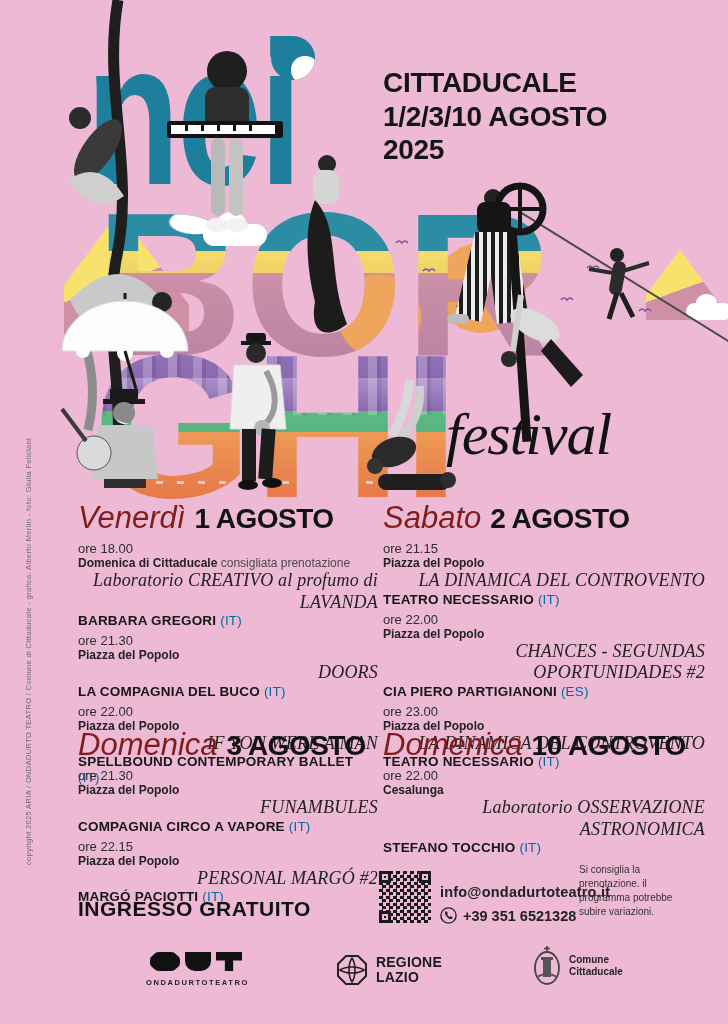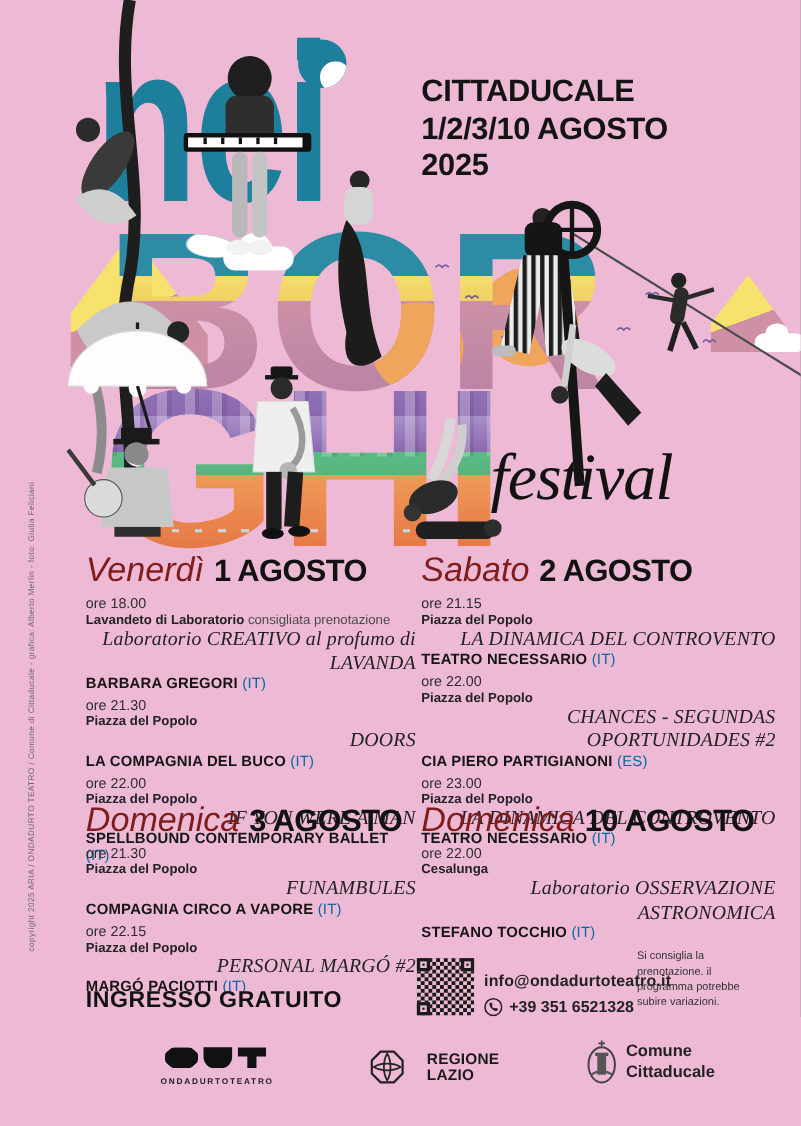--- a/index.html
+++ b/index.html
@@ -73,25 +73,25 @@
   .phone{font-size:14.5px;font-weight:600;}
   .contact-note{position:absolute;left:579px;top:863px;width:116px;font-size:10px;line-height:1.4;color:#333;}
 
   .logo-out{position:absolute;left:146px;top:952px;width:100px;text-align:center;}
   .out-shapes{display:flex;justify-content:center;gap:5px;align-items:flex-start;height:22px;}
   .out-o{width:30px;height:19px;background:#111;border-radius:9px/8px;clip-path:polygon(22% 0,78% 0,100% 30%,100% 70%,78% 100%,22% 100%,0 70%,0 30%);}
   .out-u{width:26px;height:19px;background:#111;border-radius:0 0 10px 10px;}
   .out-t{width:26px;height:19px;background:#111;clip-path:polygon(0 0,100% 0,100% 45%,66% 45%,66% 100%,34% 100%,34% 45%,0 45%);}
   .out-label{font-size:7.5px;letter-spacing:1.6px;color:#222;margin-top:4px;font-weight:600;}
 
-  .logo-regione{position:absolute;left:336px;top:954px;display:flex;align-items:center;gap:20px;}
+  .logo-regione{position:absolute;left:336px;top:954px;display:flex;align-items:center;gap:8px;}
   .regione-text{font-size:14px;font-weight:700;line-height:1.05;color:#1a1a1a;letter-spacing:.2px;}
 
   .logo-comune{position:absolute;left:532px;top:945px;display:flex;align-items:center;gap:7px;}
-  .comune-text{font-size:15px;line-height:1.25;color:#222;font-weight:600;}
+  .comune-text{font-size:10px;line-height:1.25;color:#222;font-weight:600;}
 
   .credits{position:absolute;left:24px;top:865px;width:312px;font-size:7.5px;color:#6b6b6b;letter-spacing:.35px;transform:rotate(-90deg);transform-origin:left top;white-space:nowrap;}
 </style>
 </head>
 <body>
 
 <div id="poster">
 
   <div class="mountain mt1"></div>
   <div class="mountain mt2"></div>
@@ -240,21 +240,21 @@
     <div>2025</div>
   </div>
 
   <div class="col" style="left:78px;top:500px;">
     <div class="day-h">
       <span class="day-name">Venerdì</span>
       <span class="day-date">1 AGOSTO</span>
     </div>
     <div class="event">
       <div class="time">ore 18.00</div>
-      <div class="venue"><span>Lavandeto di Laboratorio</span> <span class="note">consigliata prenotazione</span></div>
+      <div class="venue"><span>Domenica di Cittaducale</span> <span class="note">consigliata prenotazione</span></div>
       <div class="etitle">Laboratorio CREATIVO al profumo di LAVANDA</div>
       <div class="company"><span>BARBARA GREGORI</span> <span class="country">(IT)</span></div>
     </div>
     <div class="event">
       <div class="time">ore 21.30</div>
       <div class="venue"><span>Piazza del Popolo</span></div>
       <div class="etitle">DOORS</div>
       <div class="company"><span>LA COMPAGNIA DEL BUCO</span> <span class="country">(IT)</span></div>
     </div>
     <div class="event">

